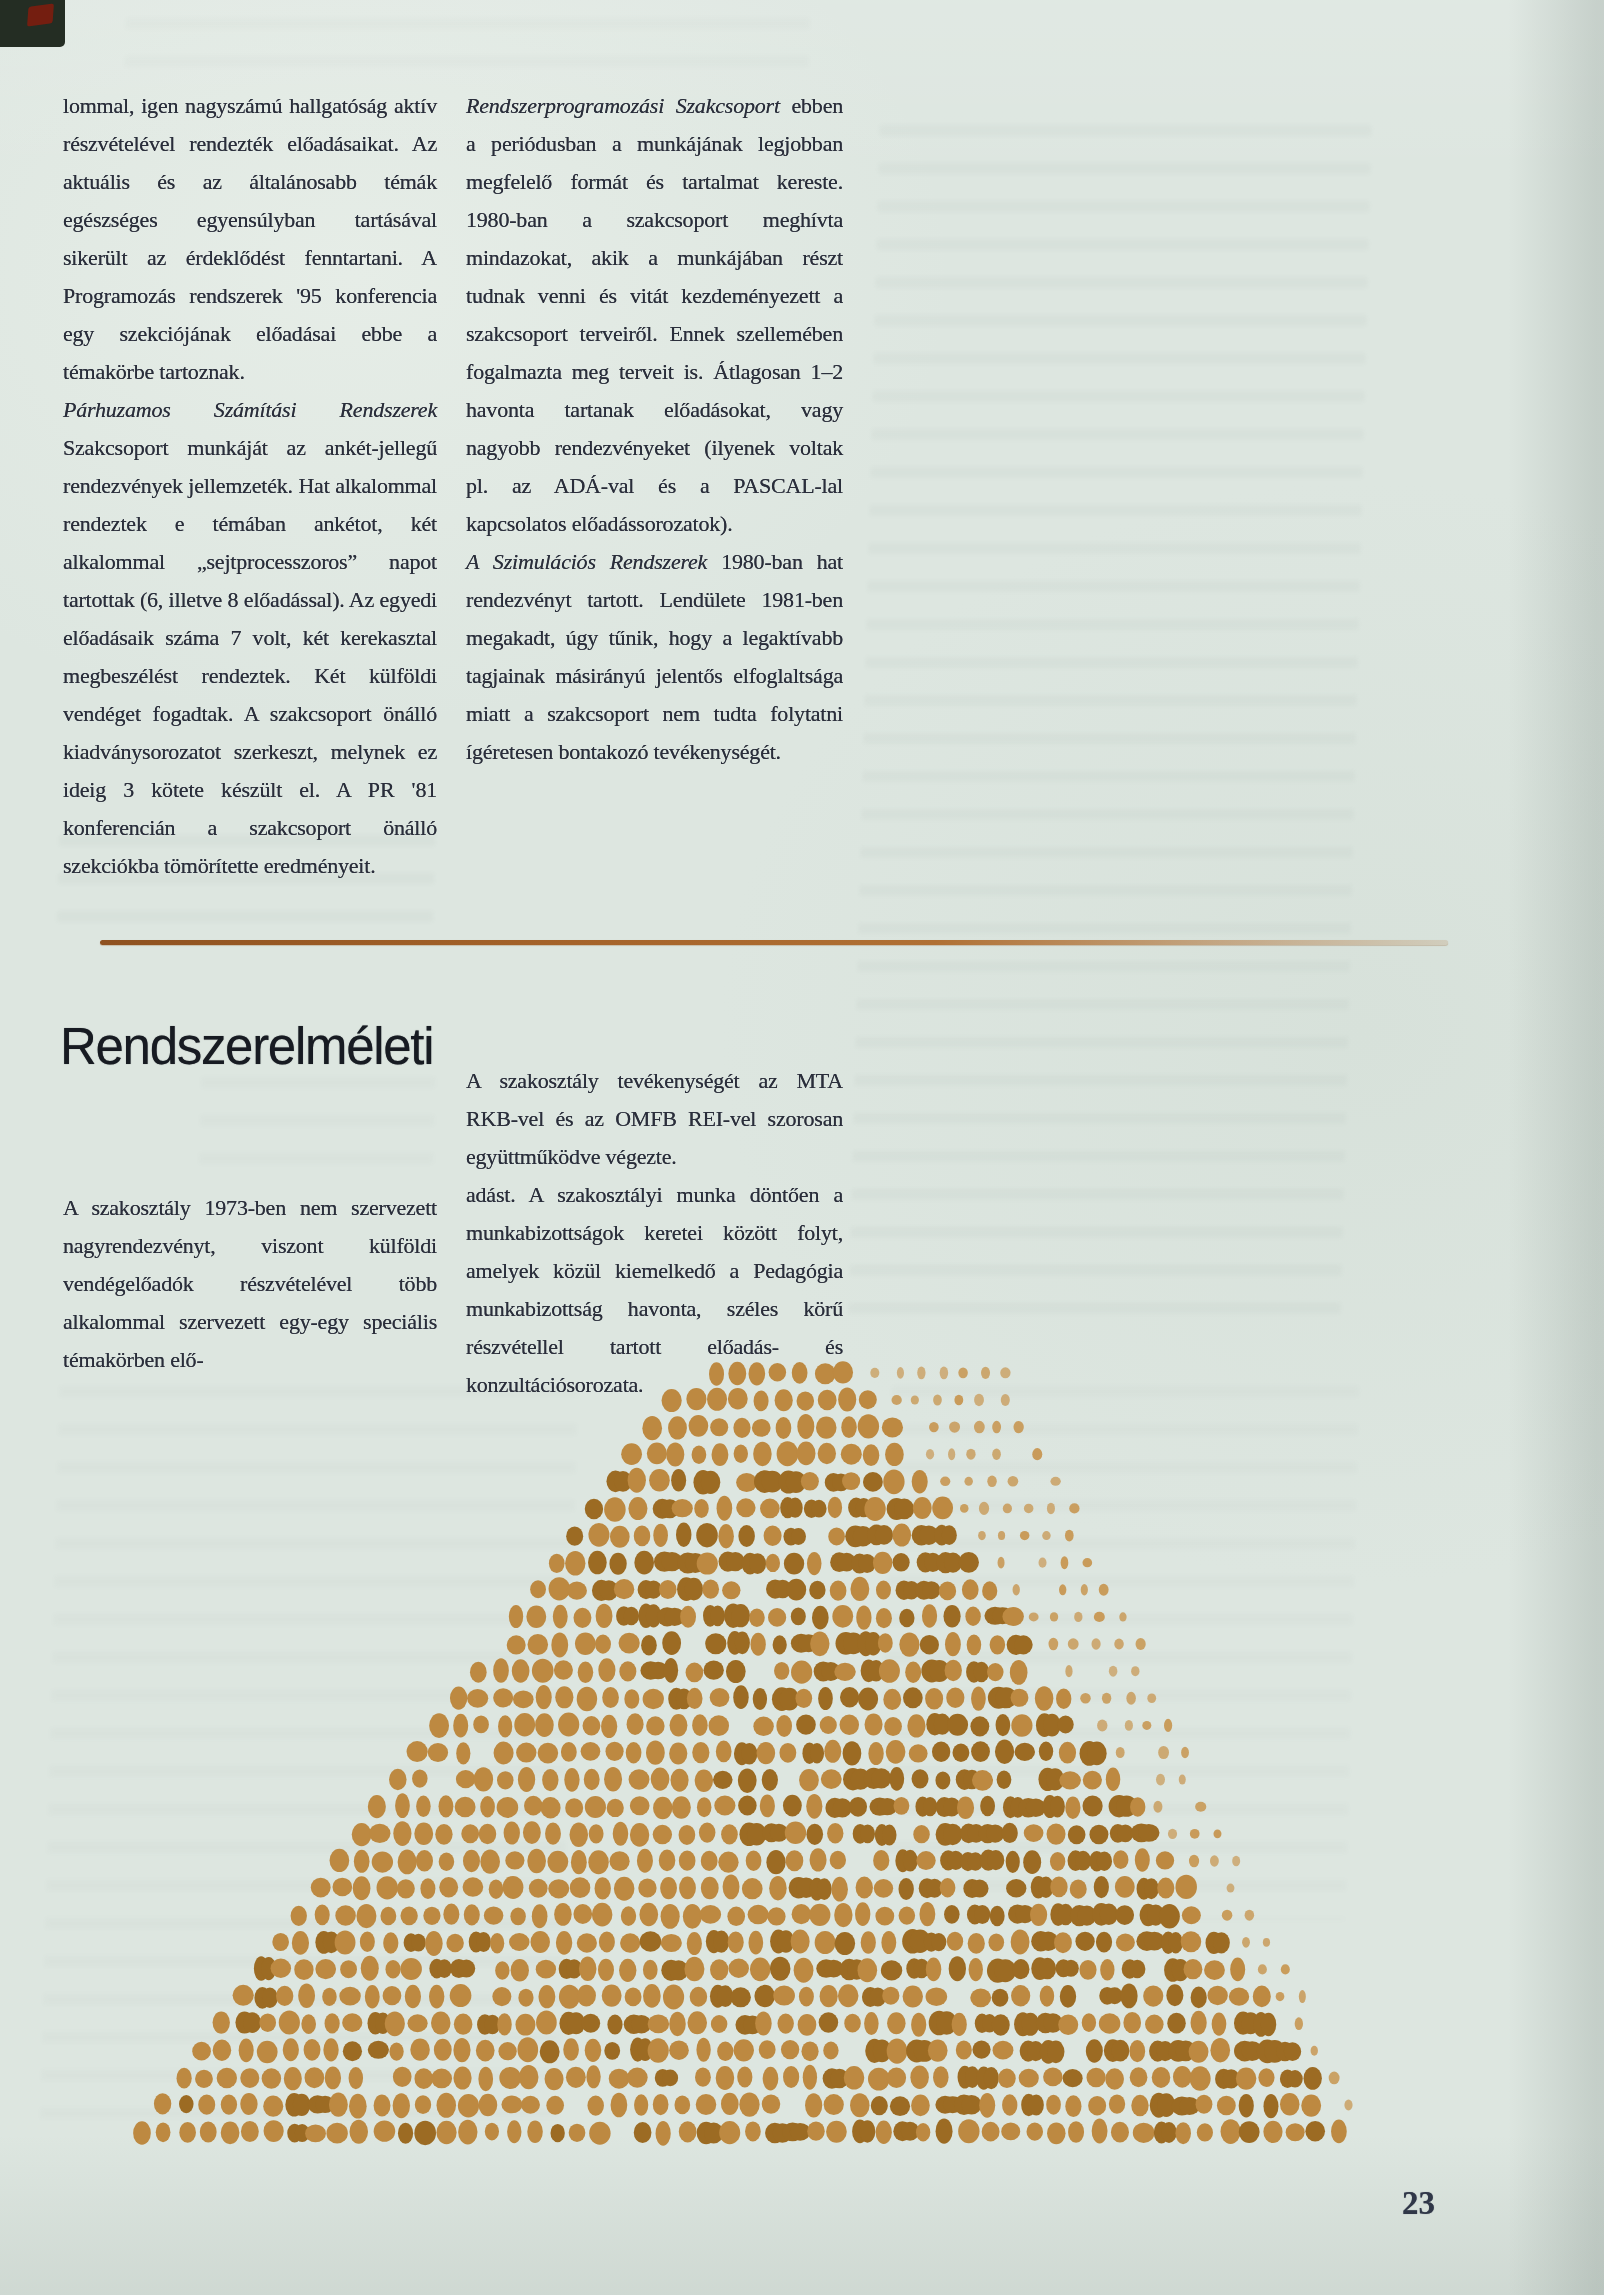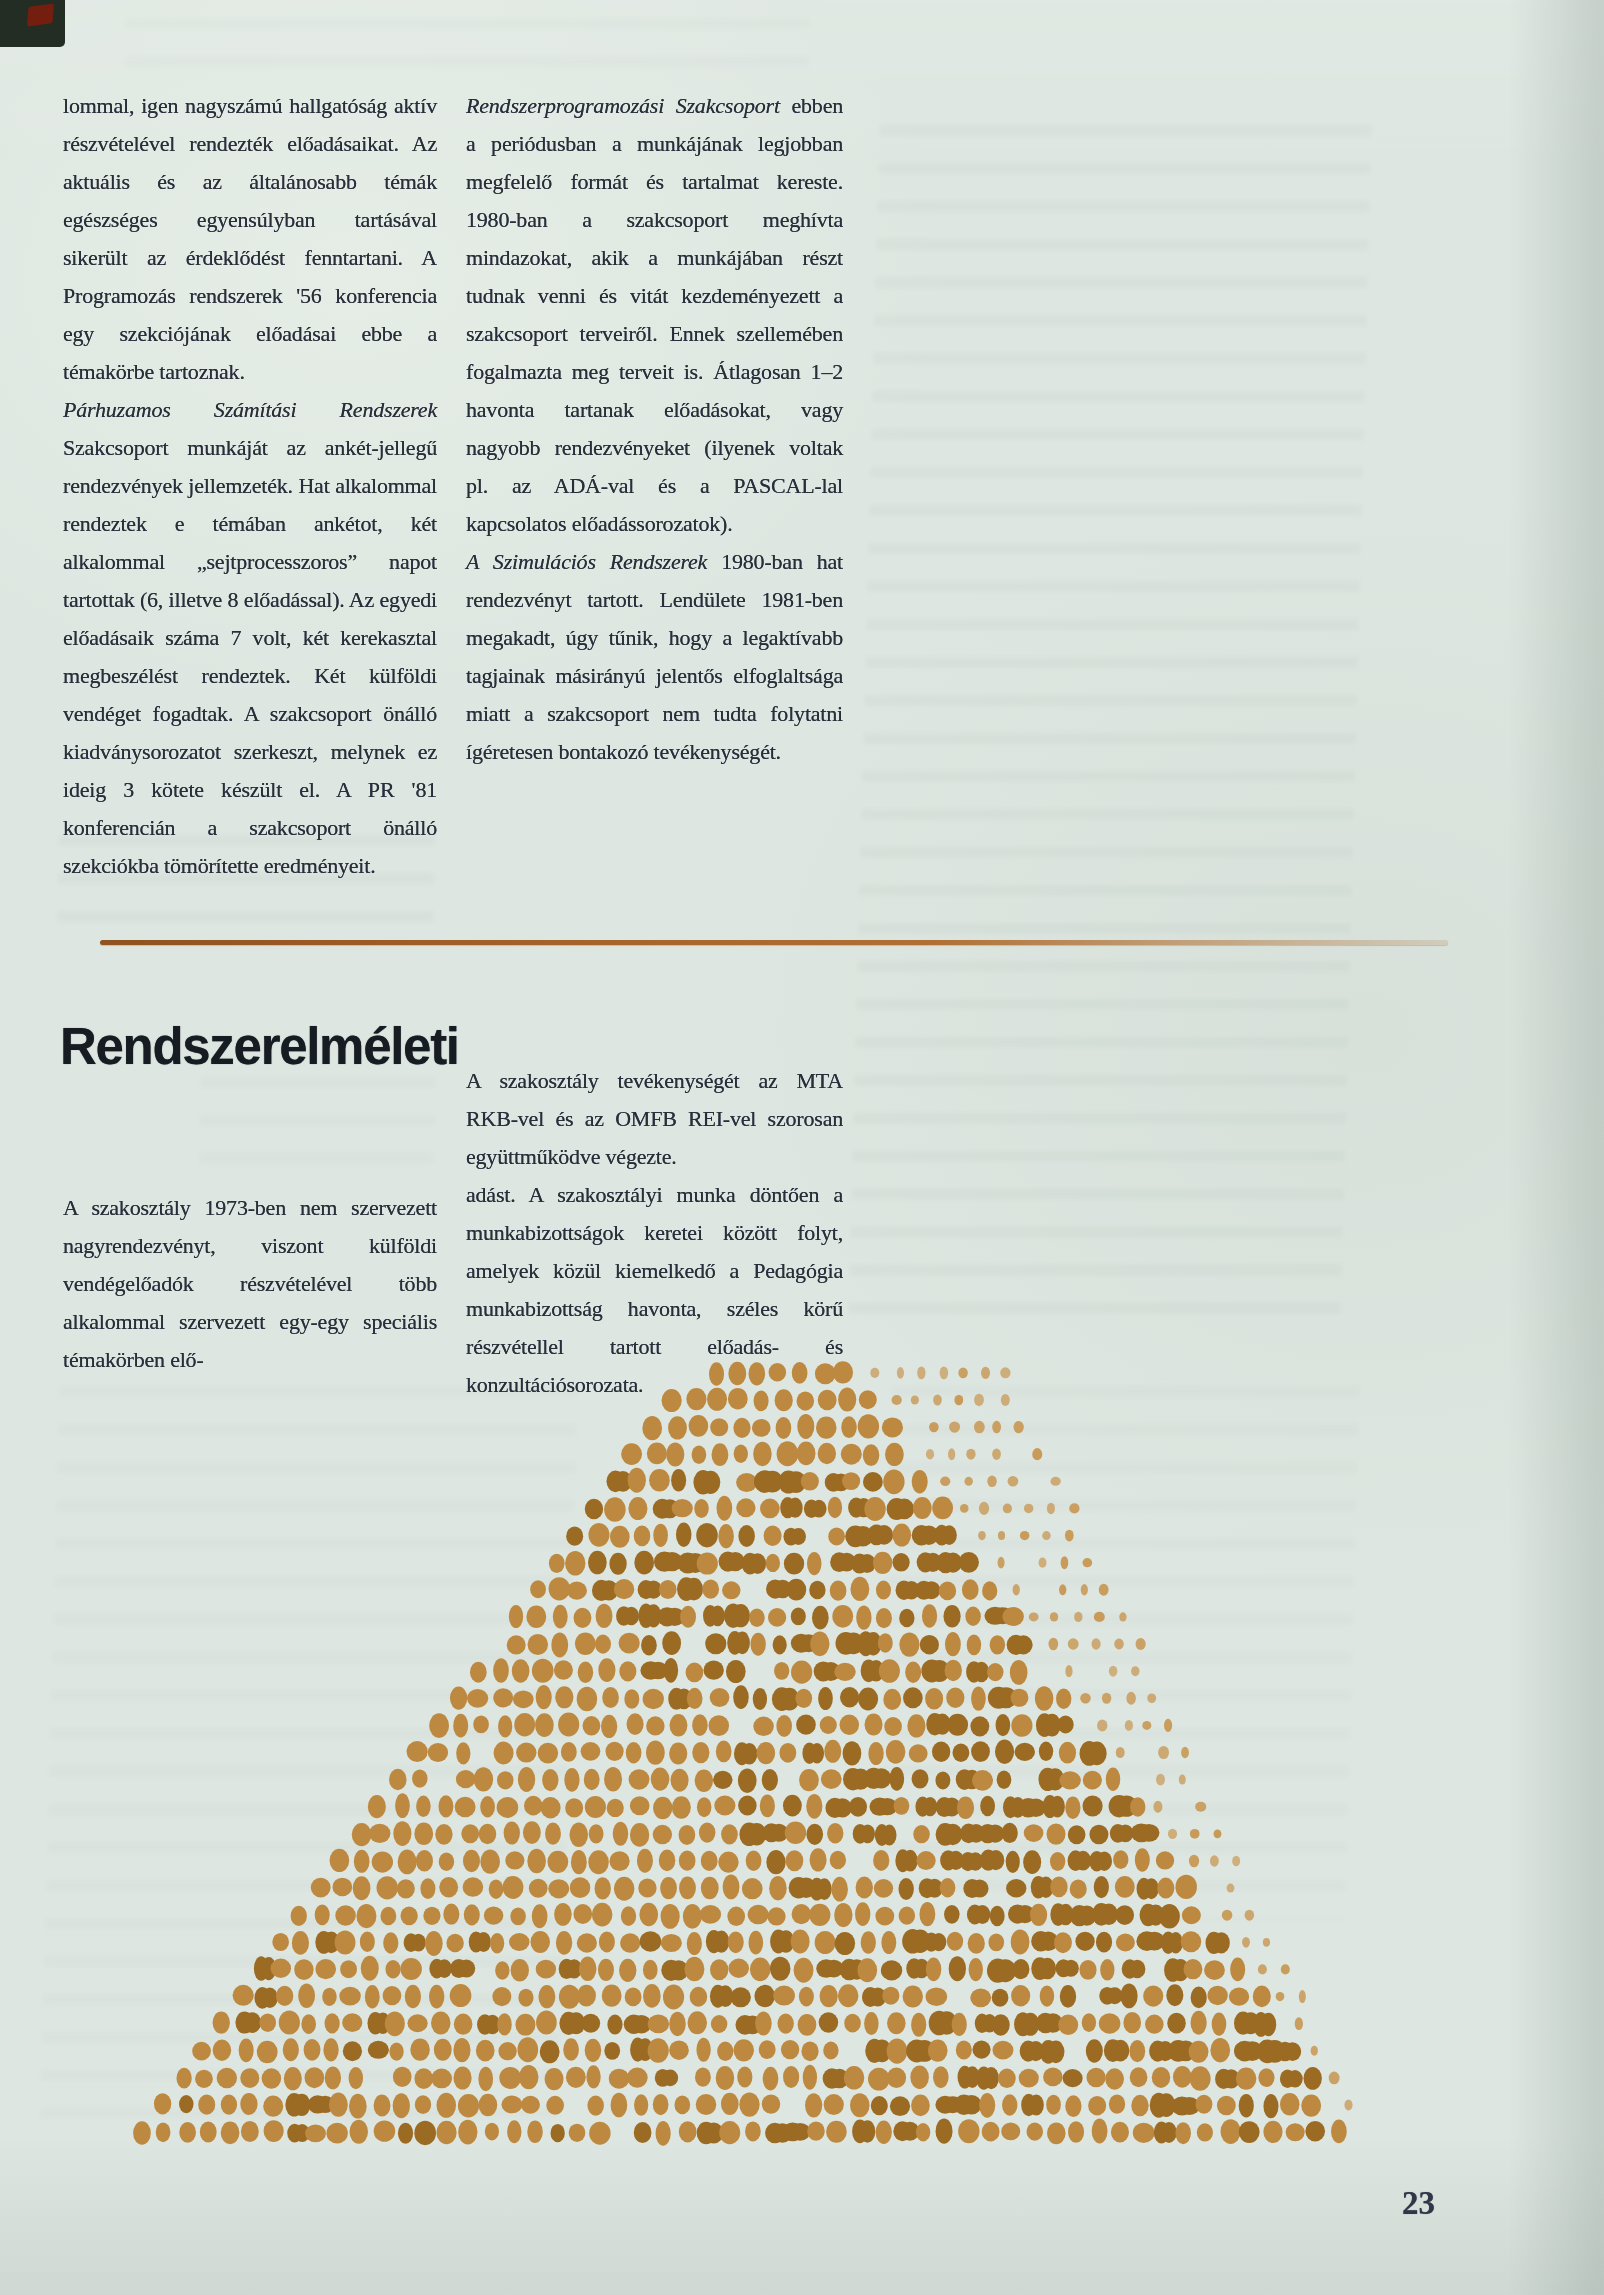--- a/index.html
+++ b/index.html
@@ -23,21 +23,21 @@
     font-size:22px;line-height:38px;
     text-align:justify;
     letter-spacing:-0.2px;
     text-shadow:0 0 0.6px rgba(42,46,59,0.85);
   }
   .col p{margin:0;}
   .ital{font-style:italic;margin-top:42px;}
   .heading{
     position:absolute;left:60px;top:1012px;width:377px;
     font-family:"Liberation Sans","DejaVu Sans",sans-serif;
-    font-weight:700;color:#171b22;
+    font-weight:400;color:#171b22;
     font-size:51px;line-height:70px;letter-spacing:-1.3px;
     text-shadow:0 0 0.8px rgba(23,27,34,0.7);
   }
   .heading .l1{text-align:left;}
   .heading .l2{text-align:right;}
   .divider{
     position:absolute;left:100px;top:940px;width:1348px;height:5px;
     border-radius:2.5px;
     background:linear-gradient(90deg,#8f5220 0%,#a5632a 35%,#b07034 62%,rgba(176,112,52,0.55) 82%,rgba(176,112,52,0.18) 100%);
     box-shadow:0 0.8px 0.8px rgba(143,82,32,0.35);
@@ -83,21 +83,21 @@
   </div>
 
   <div class="ghost faint" style="left:125px;top:18.4px;width:684px;height:67px;"></div>
   <div class="ghost light" style="left:864px;top:125px;width:492px;height:1194px;"></div>
   <div class="ghost light" style="left:58px;top:835px;width:376px;height:100px;"></div>
   <div class="ghost faint" style="left:200px;top:1077px;width:234px;height:109px;"></div>
   <div class="ghost faint" style="left:50px;top:1386px;width:518px;height:735px;"></div>
   <div class="ghost faint" style="left:885px;top:1386px;width:467px;height:534px;"></div>
 
   <div class="col" style="left:63px;top:87px;width:374px;">
-    <p><span>lommal, igen nagyszámú hallgatóság aktív részvételével rendezték előadásaikat. Az aktuális és az általánosabb témák egészséges egyensúlyban tartásával sikerült az érdeklődést fenntartani. A Programozás rendszerek '56 konferencia egy szekciójának előadásai ebbe a témakörbe tartoznak.</span></p>
+    <p><span>lommal, igen nagyszámú hallgatóság aktív részvételével rendezték előadásaikat. Az aktuális és az általánosabb témák egészséges egyensúlyban tartásával sikerült az érdeklődést fenntartani. A Programozás rendszerek '95 konferencia egy szekciójának előadásai ebbe a témakörbe tartoznak.</span></p>
     <p><span class="ital">Párhuzamos Számítási Rendszerek</span><span> Szakcsoport munkáját az ankét-jellegű rendezvények jellemzeték. Hat alkalommal rendeztek e témában ankétot, két alkalommal „sejtprocesszoros” napot tartottak (6, illetve 8 előadással). Az egyedi előadásaik száma 7 volt, két kerekasztal megbeszélést rendeztek. Két külföldi vendéget fogadtak. A szakcsoport önálló kiadványsorozatot szerkeszt, melynek ez ideig 3 kötete készült el. A PR '81 konferencián a szakcsoport önálló szekciókba tömörítette eredményeit.</span></p>
   </div>
 
   <div class="col" style="left:466px;top:87px;width:377px;">
     <p><span class="ital">Rendszerprogramozási Szakcsoport</span><span> ebben a periódusban a munkájának legjobban megfelelő formát és tartalmat kereste. 1980-ban a szakcsoport meghívta mindazokat, akik a munkájában részt tudnak venni és vitát kezdeményezett a szakcsoport terveiről. Ennek szellemében fogalmazta meg terveit is. Átlagosan 1–2 havonta tartanak előadásokat, vagy nagyobb rendezvényeket (ilyenek voltak pl. az ADÁ-val és a PASCAL-lal kapcsolatos előadássorozatok).</span></p>
     <p><span class="ital">A Szimulációs Rendszerek</span><span> 1980-ban hat rendezvényt tartott. Lendülete 1981-ben megakadt, úgy tűnik, hogy a legaktívabb tagjainak másirányú jelentős elfoglaltsága miatt a szakcsoport nem tudta folytatni ígéretesen bontakozó tevékenységét.</span></p>
   </div>
 
   <div class="divider"></div>
 

